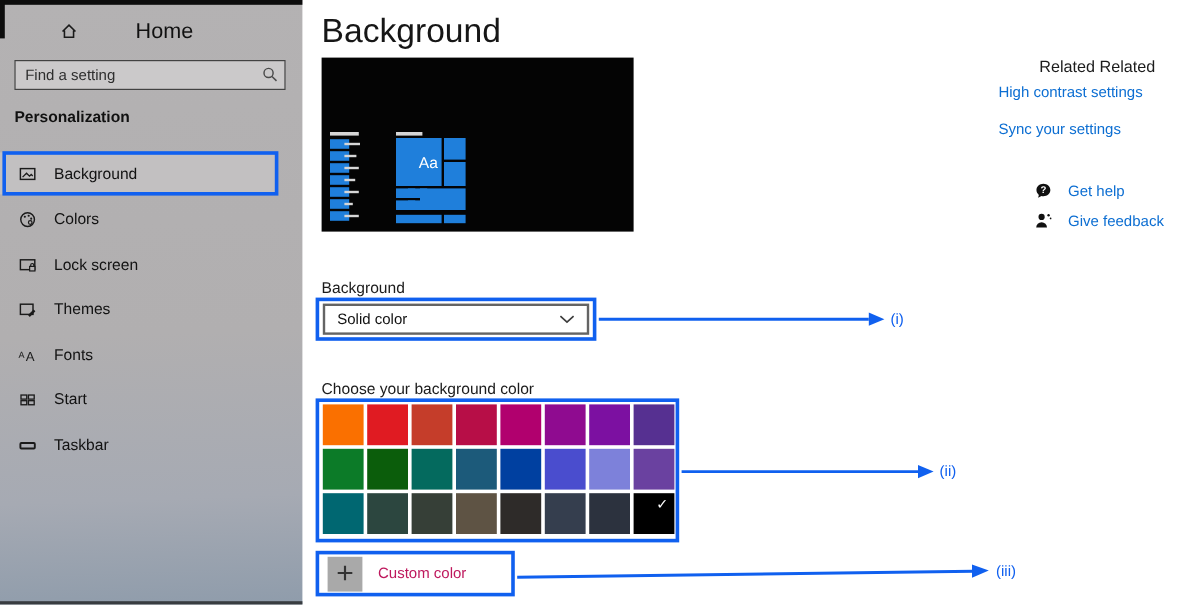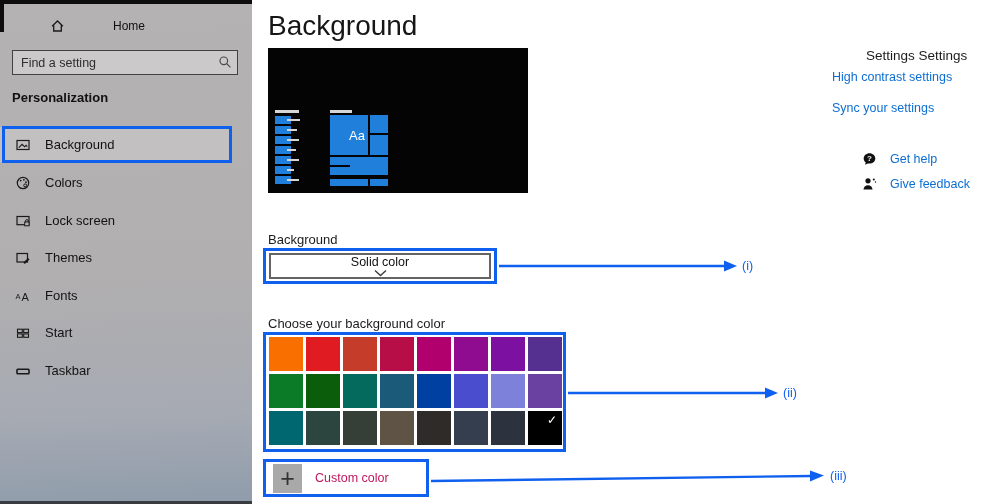--- a/index.html
+++ b/index.html
@@ -10,21 +10,21 @@
   }
   
   .sidebar {
     position:absolute; left:0; top:0; width:252px; height:504px;
     background:linear-gradient(178deg,#b4b2b3 0%, #b1afb0 55%, #a6aab3 82%, #8f9cab 100%);
   }
   .edge-top { position:absolute; left:0; top:0; width:252px; height:4px; background:#0d0d0d; }
   .edge-left { position:absolute; left:0; top:0; width:4px; height:32px; background:#0d0d0d; }
   .edge-bottom { position:absolute; left:0; bottom:0; width:252px; height:3px; background:#383c40; }
   .home-row { position:absolute; left:14px; top:14px; display:flex; align-items:center; gap:12px; width:200px; height:24px; cursor:pointer; }
-  .home-row span { font-size:12px; color:#111;margin-left:35px; }
+  .home-row span { font-size:18px; color:#111;margin-left:35px; }
   .searchbox {
     position:absolute; left:12px; top:50px; width:226px; height:25px;
     background:#cbc9ca; border:1px solid #424242; color:#404040;
     font-size:12.5px; padding:0 28px 0 8px; font-family:"Liberation Sans", sans-serif;
     border-radius:0; outline:none;
   }
   .searchbox::placeholder { color:#2e2e2e; opacity:1; }
   .search-glyph { position:absolute; left:218px; top:55px; }
   .section-label { position:absolute; left:12px; top:90px; font-size:13px; font-weight:bold; color:#111; }
   .side-item {
@@ -43,21 +43,21 @@
   .main-title { position:absolute; left:268px; top:10px; font-size:28px; font-weight:400; color:#161616; }
   .preview { position:absolute; left:268px; top:48px; width:260px; height:145px; background:#040404; }
   .pv { position:absolute; }
   .pv.blue { background:var(--accent);padding-left:16px; }
   .pv.dash { background:#d6d6d6; }
   .pv-aa { display:flex; align-items:center; justify-content:center; color:#fff; font-size:13px; }
   .field-label { position:absolute; left:268px; font-size:13px; color:#1c1c1c; }
   .dropdown {
     position:absolute; left:269px; top:253px; width:222px; height:26px;
     background:#fff; border:2px solid #646464; display:flex; align-items:center;
-    padding:0 10px; font-size:12.5px; color:#111; cursor:pointer; justify-content:space-between;flex-direction:column;
+    padding:0 10px; font-size:12.5px; color:#111; cursor:pointer; justify-content:space-between;
   }
   .color-grid {
     position:absolute; left:269px; top:337px;
     display:grid; grid-template-columns:repeat(8,34px); grid-auto-rows:34px; gap:3px;
   }
   .swatch { position:relative; cursor:pointer; }
   .swatch .check { position:absolute; top:2px; right:5px; color:#fff; font-size:12px; }
   .custom-btn { position:absolute; left:266px; top:461px; width:160px; height:34px; cursor:pointer; background:#fff; }
   .plus-tile {
     position:absolute; left:7px; top:3px; width:29px; height:29px; background:#a9a9a9;
@@ -266,21 +266,21 @@
     <polygon points="724,260.5 737,266 724,271.5" fill="#1060ef" class="ann-fill"></polygon>
     <line x1="568" y1="393" x2="765" y2="393" stroke="#1060ef" stroke-width="2.4" class="ann-stroke"></line>
     <polygon points="765,387.5 778,393 765,398.5" fill="#1060ef" class="ann-fill"></polygon>
     <line x1="431" y1="481" x2="811" y2="476" stroke="#1060ef" stroke-width="2.4" class="ann-stroke"></line>
     <polygon points="810,470.5 824,475.5 810,481.5" fill="#1060ef" class="ann-fill"></polygon>
   </svg>
   <span class="ann-label" style="left:742px;top:259px">(i)</span>
   <span class="ann-label" style="left:783px;top:386px">(ii)</span>
   <span class="ann-label" style="left:830px;top:469px">(iii)</span>
 
-  <div class="rel-title">Settings Settings</div>
+  <div class="rel-title">Related Related</div>
   <a class="rel-link" style="top:70px">High contrast settings</a>
   <a class="rel-link" style="top:101px">Sync your settings</a>
 
   <div class="help-row" style="left:861px;top:151px">
     <span>
       <svg width="17" height="16" viewBox="0 0 16 16">
           <path d="M8 2.2 C4.8 2.2 2.2 4.5 2.2 7.4 c0 1.6 0.8 3 2 4 L3.6 13.8 6.4 12.4 c0.5 0.1 1 0.2 1.6 0.2 3.2 0 5.8 -2.3 5.8 -5.2 S11.2 2.2 8 2.2 Z" fill="#111"></path>
           <text x="8" y="10.2" text-anchor="middle" font-size="8" font-weight="bold" fill="#fff" font-family="Liberation Sans, sans-serif">?</text>
         </svg>
     </span>

